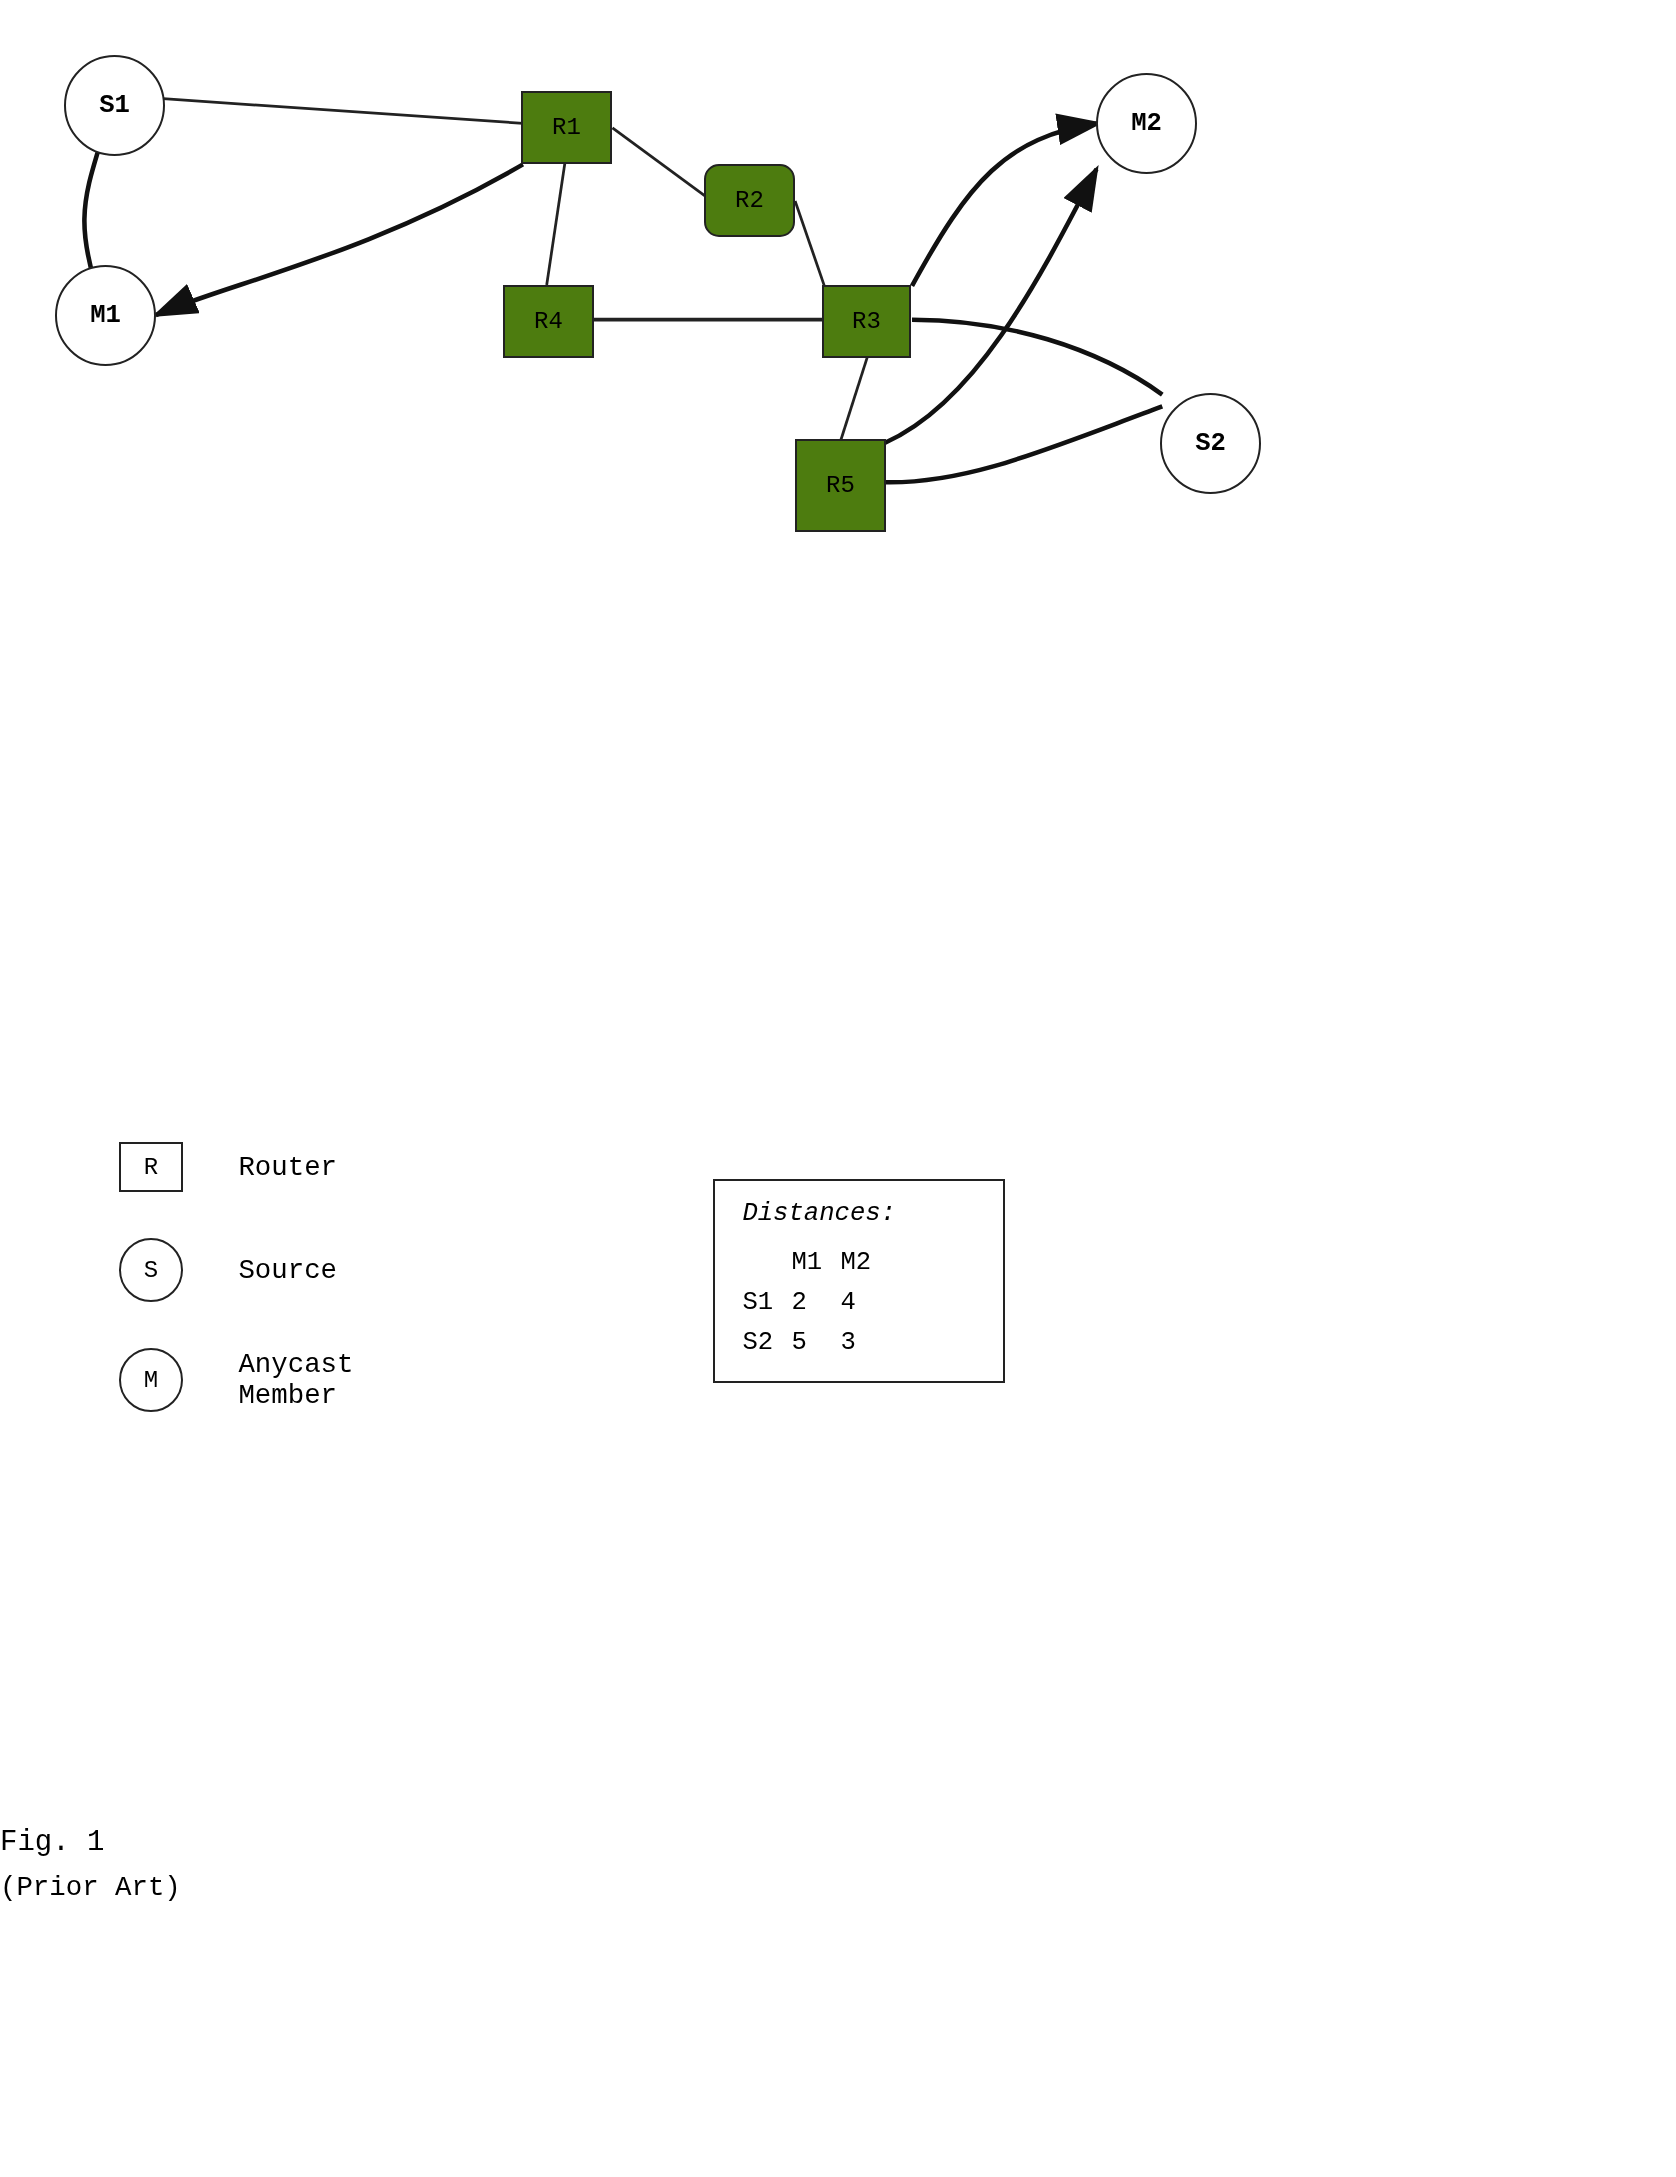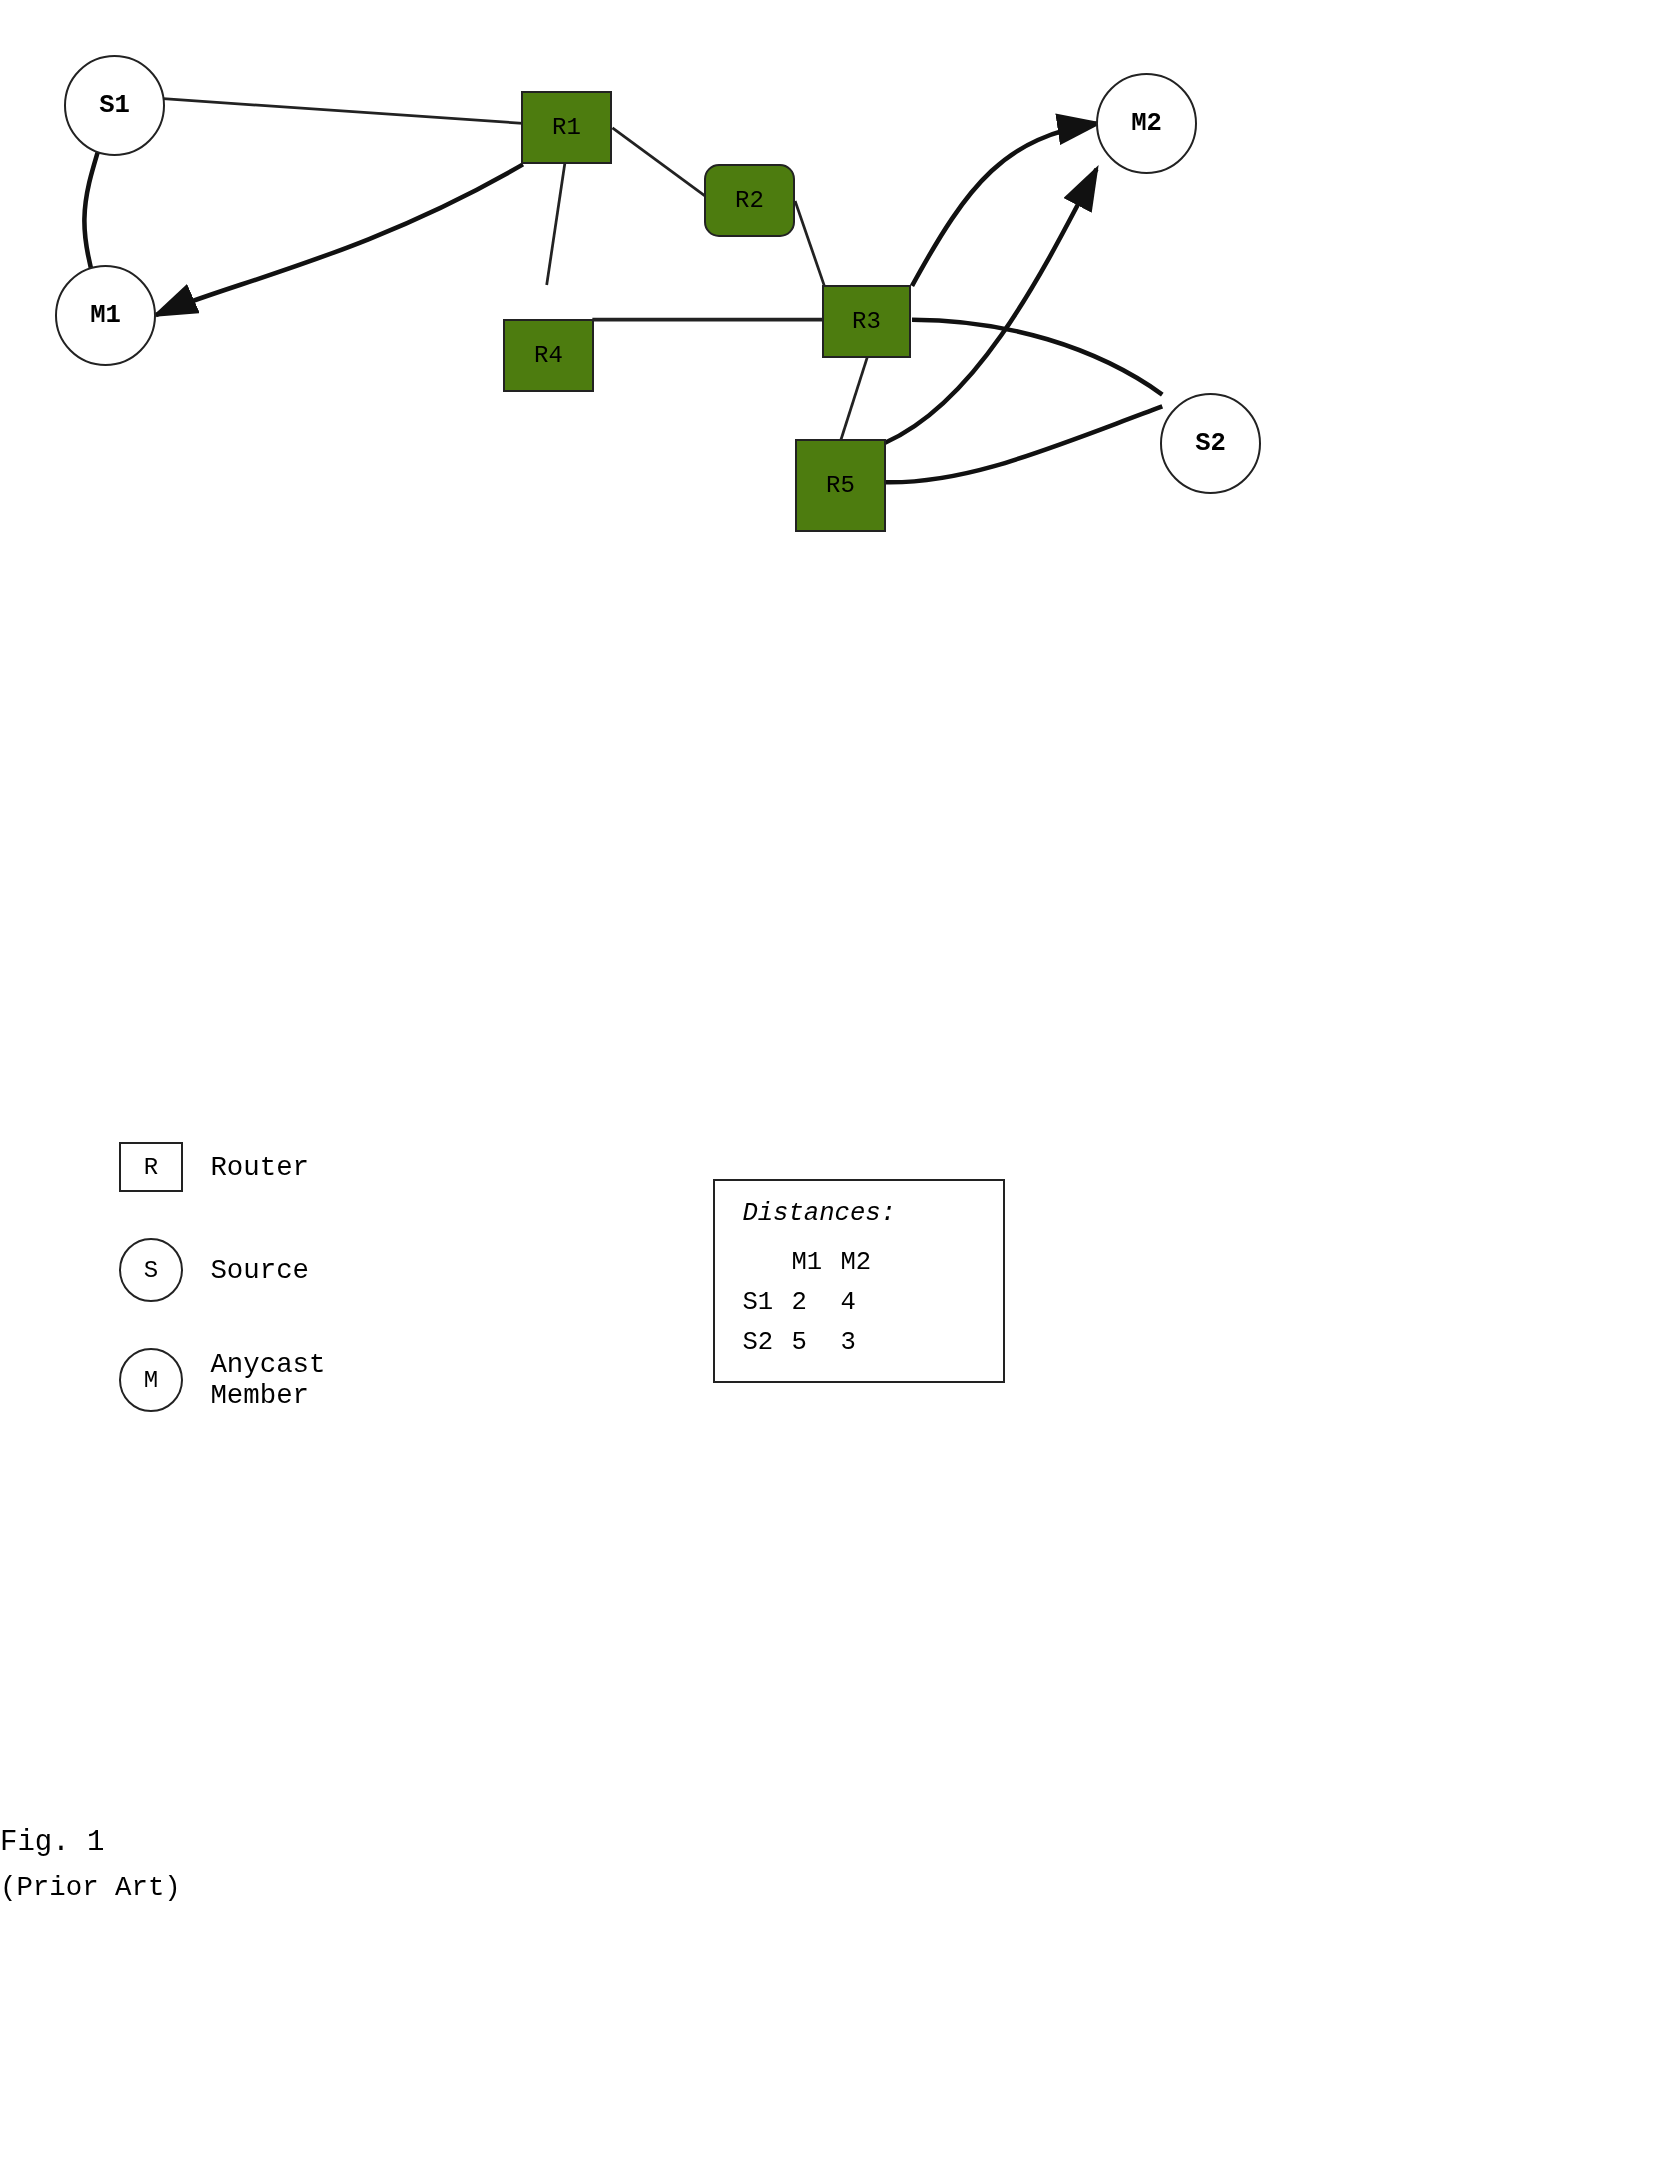--- a/index.html
+++ b/index.html
@@ -81,20 +81,21 @@
       align-items: center;
       justify-content: center;
       font-size: 24px;
       font-family: 'Courier New', Courier, monospace;
       margin-right: 27.4px;
     }
 
     .legend-label {
       font-size: 27.4px;
       font-family: 'Courier New', Courier, monospace;
+      margin-left: 28px;
     }
 
     
     .distances-table {
       position: absolute;
       top: 1179px;
       left: 713px;
       border: 2.7px solid #222;
       padding: 18.3px 27.4px;
       background: #fff;
@@ -191,21 +192,21 @@
   </div>
 
   <div class="node-rect" style="left:521px; top:91px; width:91px; height:73px;">
     <span>R1</span>
   </div>
 
   <div class="node-rect" style="left:704px; top:164px; width:91px; height:73px;border-radius:15px;">
     <span>R2</span>
   </div>
 
-  <div class="node-rect" style="left:503px; top:285px; width:91px; height:73px;margin-top:34px;">
+  <div class="node-rect" style="left:503px; top:285px; width:91px; height:73px;">
     <span>R4</span>
   </div>
 
   <div class="node-rect" style="left:822px; top:285px; width:89px; height:73px;">
     <span>R3</span>
   </div>
 
   <div class="node-rect" style="left:795px; top:439px; width:91px; height:93px;">
     <span>R5</span>
   </div>

